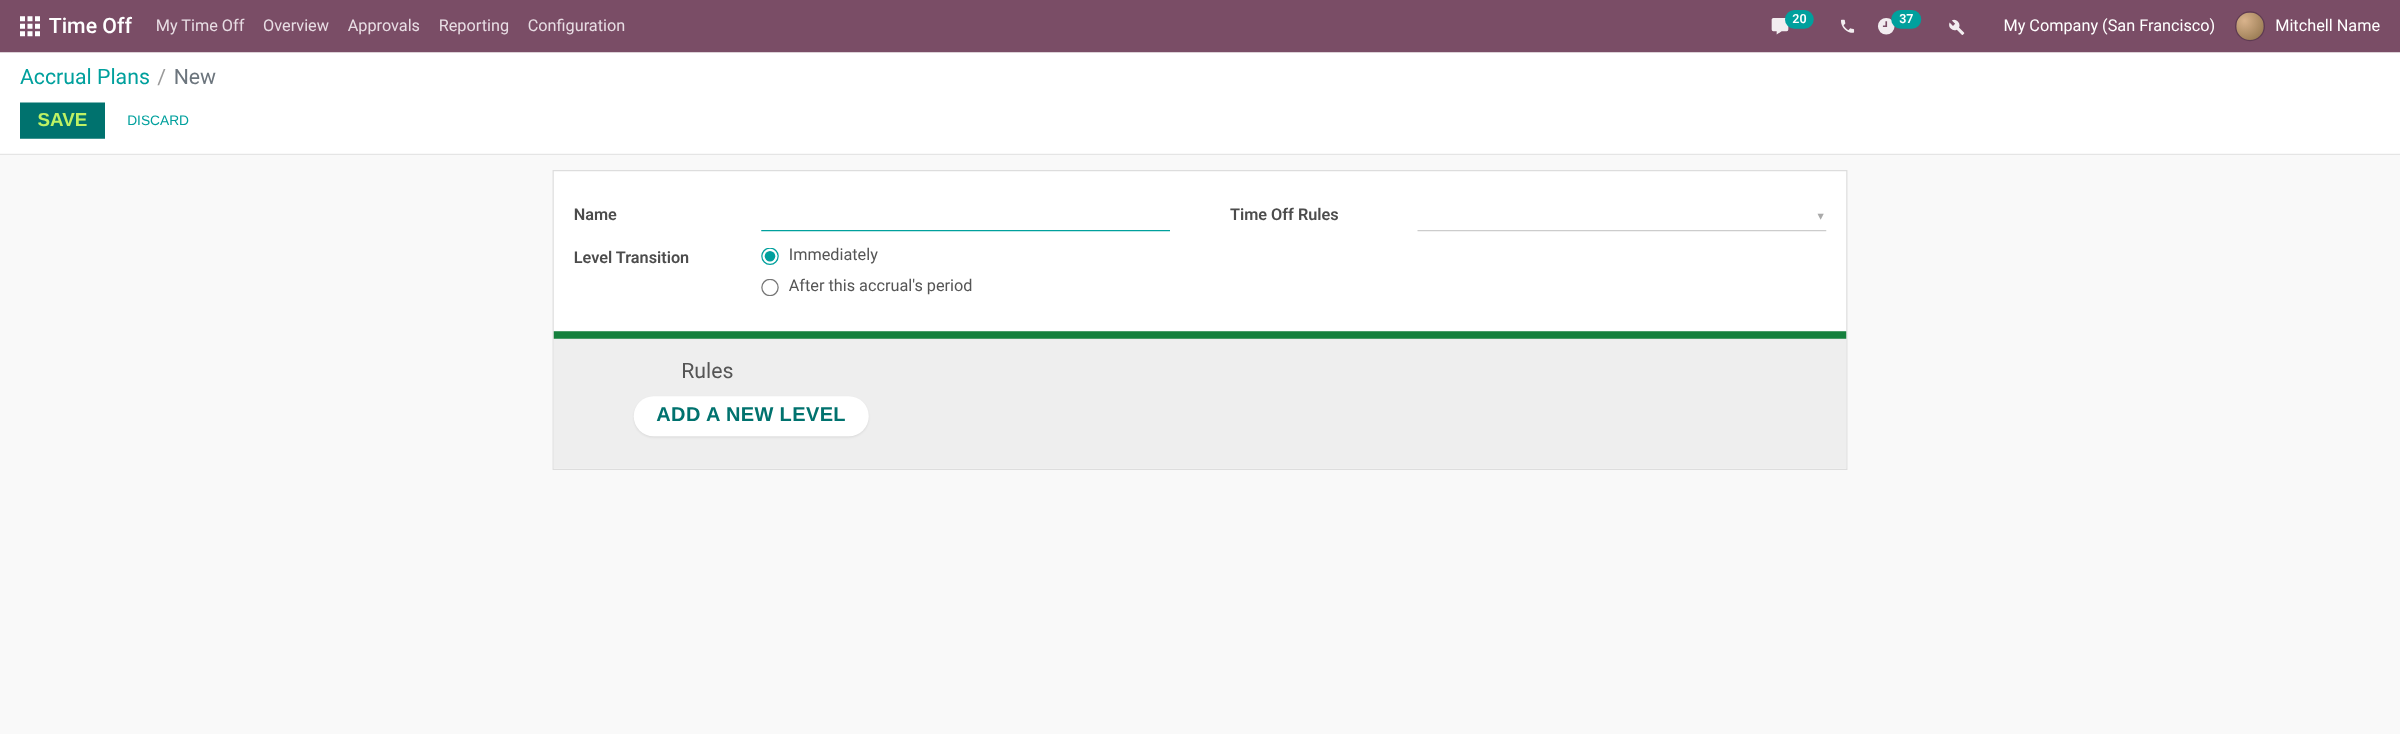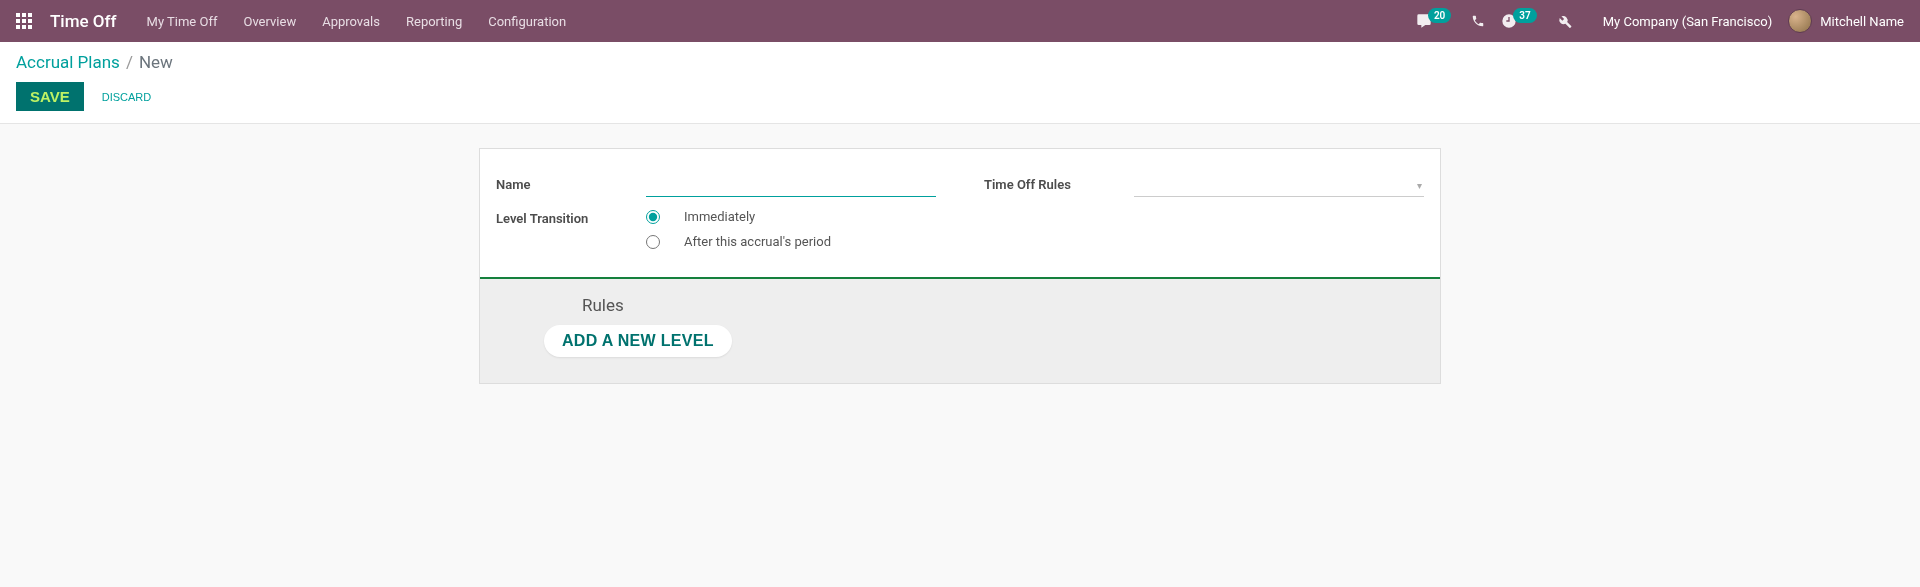--- a/index.html
+++ b/index.html
@@ -1,20 +1,20 @@
 <!DOCTYPE html>
 <html><head>
 <meta charset="utf-8">
 <style>
   * { box-sizing: border-box; margin: 0; padding: 0; }
   body { font-family: -apple-system, BlinkMacSystemFont, "Segoe UI", Roboto, "Helvetica Neue", Arial, sans-serif; font-size: 13px; color: #374151; background: #f9f9f9; }
 
   
   .navbar { background: #7a4d66; color: #fff; height: 42px; display: flex; align-items: center; padding: 0 16px; }
-  .navbar-left { display: flex; align-items: center; gap: 18px; }
+  .navbar-left { display: flex; align-items: center; gap: 7px; }
   .apps-icon { width: 16px; height: 16px; display: grid; grid-template-columns: repeat(3,1fr); grid-template-rows: repeat(3,1fr); gap: 1.5px; cursor: pointer; }
   .apps-icon span { background: #fff; }
   .app-title { font-size: 17px; font-weight: 500; margin-right: 8px; cursor: pointer; }
   .nav-link { color: #e8dde4; font-size: 13px; cursor: pointer; padding: 2px 4px; }
   .navbar-right { margin-left: auto; display: flex; align-items: center; gap: 16px; justify-content: center; }
   .sys-item { position: relative; display: flex; align-items: center; cursor: pointer; }
   .badge { background: #00a09d; color: #fff; font-size: 10px; font-weight: 600; border-radius: 10px; padding: 1px 6px; min-width: 18px; text-align: center; line-height: 13px; position: relative; top: -6px; left: -4px; }
   .sys-icon { color: #fff; opacity: 0.9; }
   .company-name { color: #fff; font-size: 13px; padding-left: 15px; }
   .avatar { width: 24px; height: 24px; border-radius: 50%; background: radial-gradient(circle at 30% 30%, #d9b38c, #8b6f47); border: 1px solid #5f3b52; }
@@ -25,37 +25,37 @@
   .breadcrumb { display: flex; align-items: flex-end; gap: 6px; font-size: 17px; margin-bottom: 10px; }
   .breadcrumb a { color: #00a09d; text-decoration: none; cursor: pointer; }
   .breadcrumb .sep { color: #999; }
   .breadcrumb .current { color: #6c757d; }
   .btn-row { display: flex; align-items: center; gap: 10px; }
   .btn-save { background: #00726e; color: #bef264; border: none; padding: 6px 14px; font-size: 15px; font-weight: 600; cursor: pointer; }
   .btn-discard { background: transparent; color: #00a09d; border: none; padding: 6px 8px; font-size: 11px; font-weight: 500; cursor: pointer; }
 
   
   .main { padding: 12px 0 40px 0; }
-  .form-sheet { width: 962px; max-width: calc(100% - 32px); margin: 12px auto; background: #fff; border: 1px solid #ddd; }
+  .form-sheet { width: 1036px; max-width: calc(100% - 32px); margin: 0 auto; background: #fff; border: 1px solid #ddd; }
   .form-inner { padding: 24px 16px 18px 16px; }
   .form-grid { display: grid; grid-template-columns: 1fr 1fr; column-gap: 48px; }
   .form-row { display: flex; align-items: flex-start; margin-bottom: 10px; }
   .form-label { width: 150px; font-weight: 600; color: #4c4c4c; padding-top: 4px; font-size: 13px; }
   .form-field { flex: 1; }
   .inp { width: 100%; border: none; border-bottom: 1px solid #00a09d; background: transparent; font-size: 13px; padding: 4px 2px; outline: none; color: #374151; }
   .sel-wrap { position: relative; }
   .sel { width: 100%; border: none; border-bottom: 1px solid #ccc; background: transparent; font-size: 13px; padding: 4px 18px 4px 2px; outline: none; color: #374151; height: 24px; }
   .sel-caret { position: absolute; right: 2px; top: 50%; transform: translateY(-50%); color: #aaa; font-size: 10px; pointer-events: none; }
   .radio-group { display: flex; flex-direction: column; gap: 10px; margin-top: 2px; }
-  .radio-opt { display: flex; align-items: center; gap: 24px; cursor: pointer; }
+  .radio-opt { display: flex; align-items: center; gap: 8px; cursor: pointer; }
   .radio-opt input { accent-color: #00a09d; width: 14px; height: 14px; cursor: pointer; }
   .radio-opt span { color: #555; font-size: 13px; }
 
   
-  .rules-section { background: #eeeeee; border-top: 2px solid #15803d; padding: 16px 16px 26px 16px; }
+  .rules-section { background: #eeeeee; border-top: 6px solid #15803d; padding: 16px 16px 26px 16px; }
   .rules-inner { margin-left: 48px; }
   .rules-title { font-size: 17px; color: #555; margin-left: 38px; margin-bottom: 10px; font-weight: 400; }
   .btn-add-level { background: #fff; color: #00726e; border: none; border-radius: 18px; padding: 7px 18px; font-size: 16px; font-weight: 600; cursor: pointer; box-shadow: 0 1px 2px rgba(0,0,0,0.08); letter-spacing: 0.3px; }
 </style>
 </head>
 <body>
 
 <div class="navbar">
   <div class="navbar-left">
     <div class="apps-icon">

